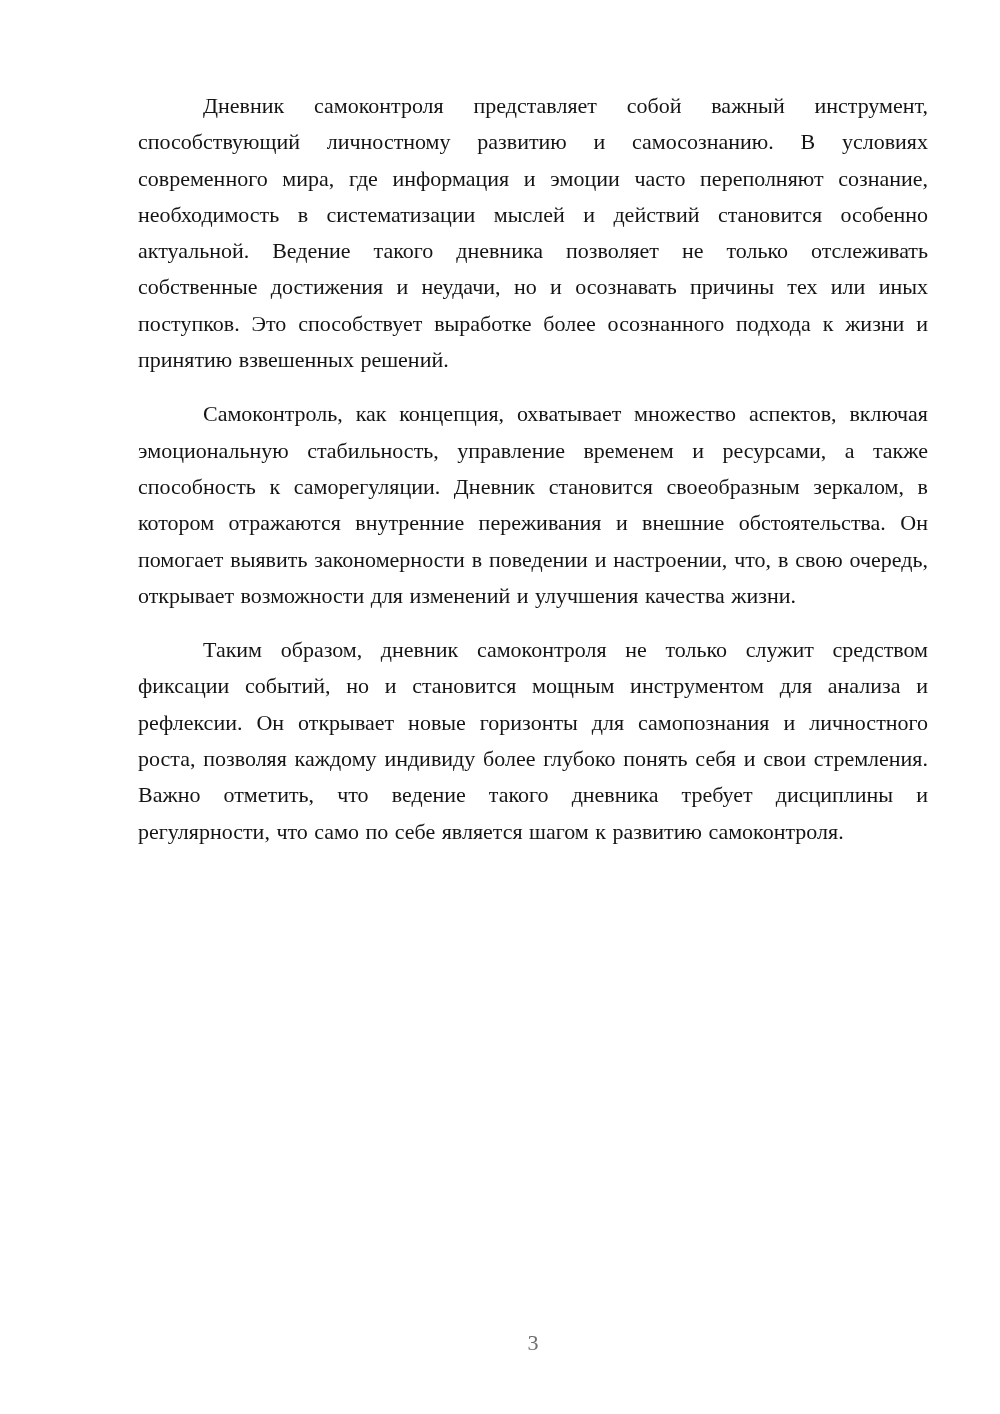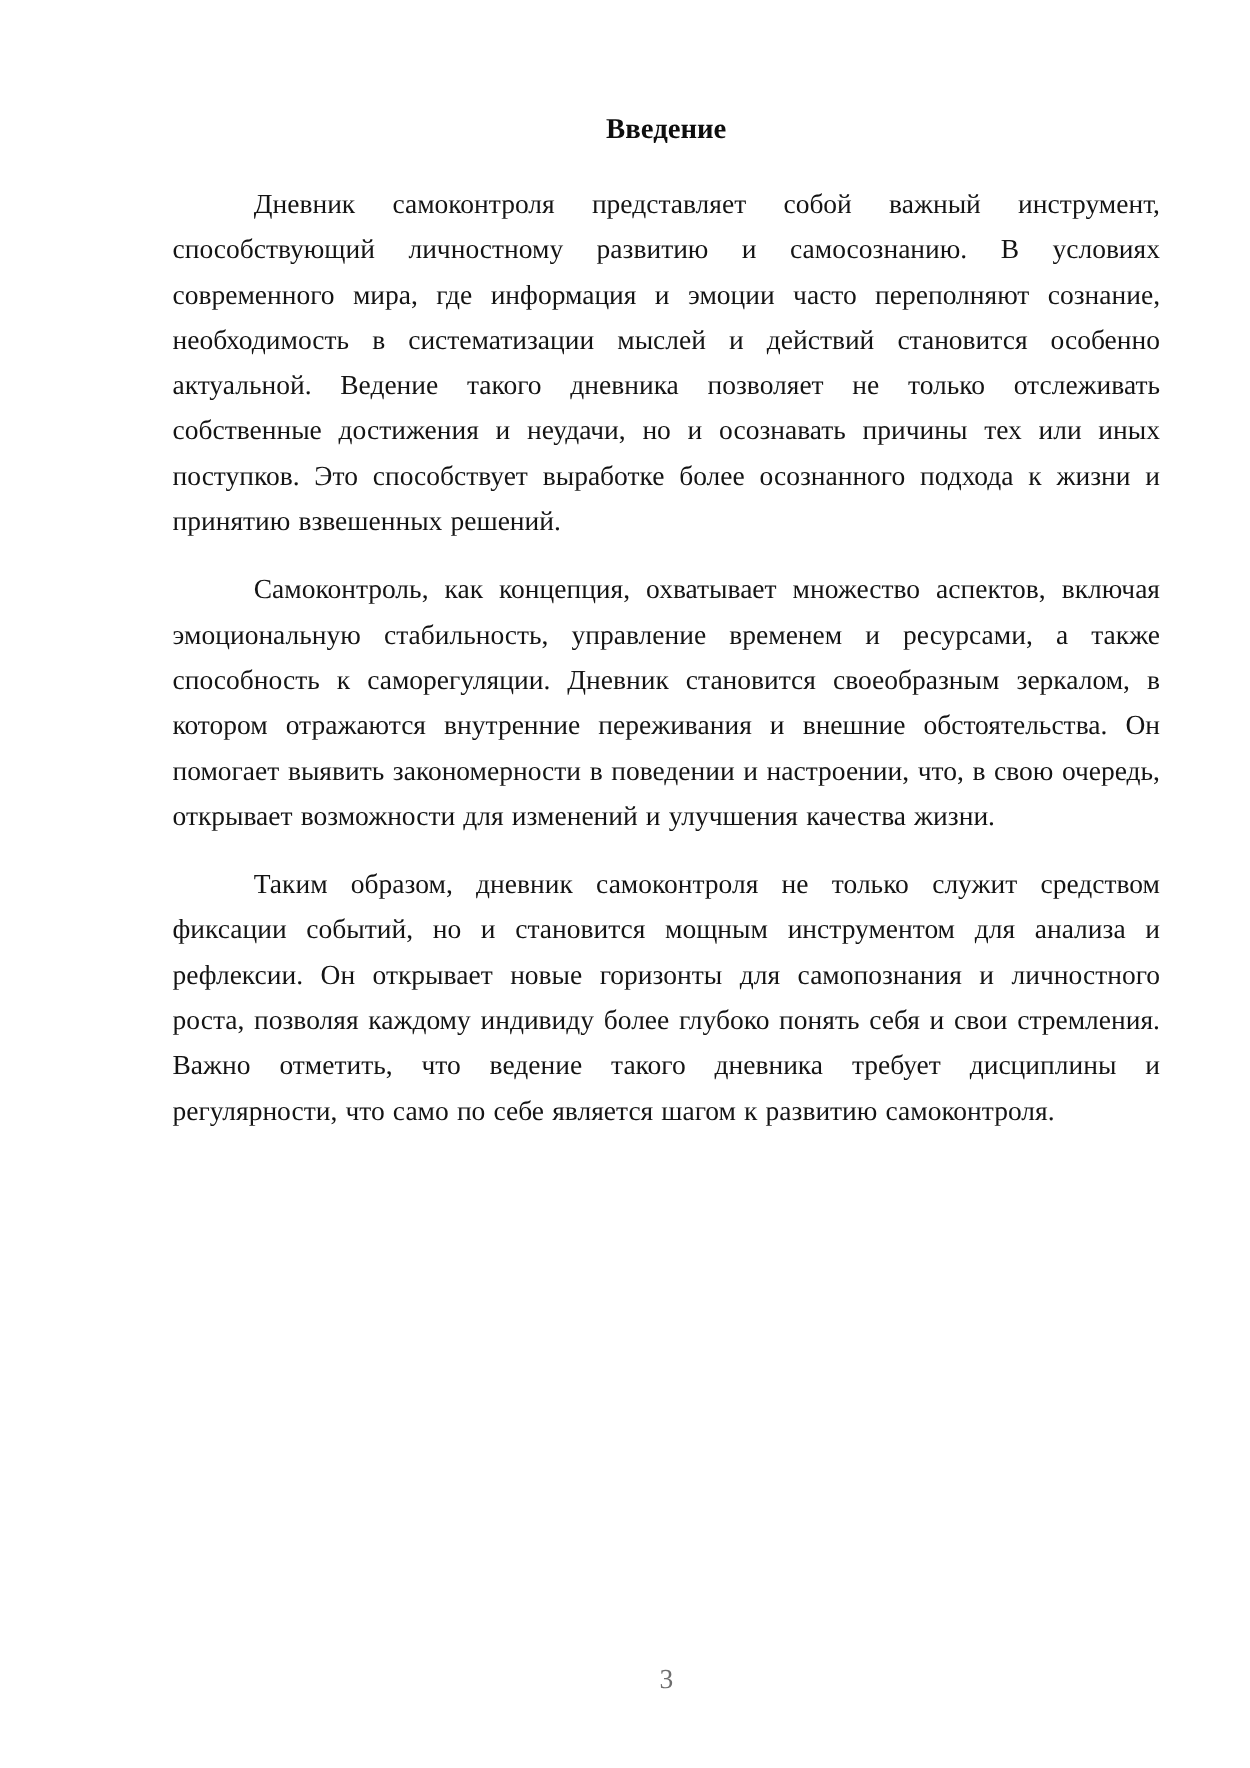--- a/index.html
+++ b/index.html
@@ -48,19 +48,18 @@
     text-align: center;
     font-size: 22px;
     color: #6e6e6e;
   }
 </style>
 </head>
 <body>
 
 <div class="page">
   <div class="content">
-    <h1 class="doc-title">Введение</h1>
     <p class="doc-para">Дневник самоконтроля представляет собой важный инструмент, способствующий личностному развитию и самосознанию. В условиях современного мира, где информация и эмоции часто переполняют сознание, необходимость в систематизации мыслей и действий становится особенно актуальной. Ведение такого дневника позволяет не только отслеживать собственные достижения и неудачи, но и осознавать причины тех или иных поступков. Это способствует выработке более осознанного подхода к жизни и принятию взвешенных решений.</p>
     <p class="doc-para">Самоконтроль, как концепция, охватывает множество аспектов, включая эмоциональную стабильность, управление временем и ресурсами, а также способность к саморегуляции. Дневник становится своеобразным зеркалом, в котором отражаются внутренние переживания и внешние обстоятельства. Он помогает выявить закономерности в поведении и настроении, что, в свою очередь, открывает возможности для изменений и улучшения качества жизни.</p>
     <p class="doc-para">Таким образом, дневник самоконтроля не только служит средством фиксации событий, но и становится мощным инструментом для анализа и рефлексии. Он открывает новые горизонты для самопознания и личностного роста, позволяя каждому индивиду более глубоко понять себя и свои стремления. Важно отметить, что ведение такого дневника требует дисциплины и регулярности, что само по себе является шагом к развитию самоконтроля.</p>
   </div>
   <div class="page-number">3</div>
 </div>
 
 </body></html>

